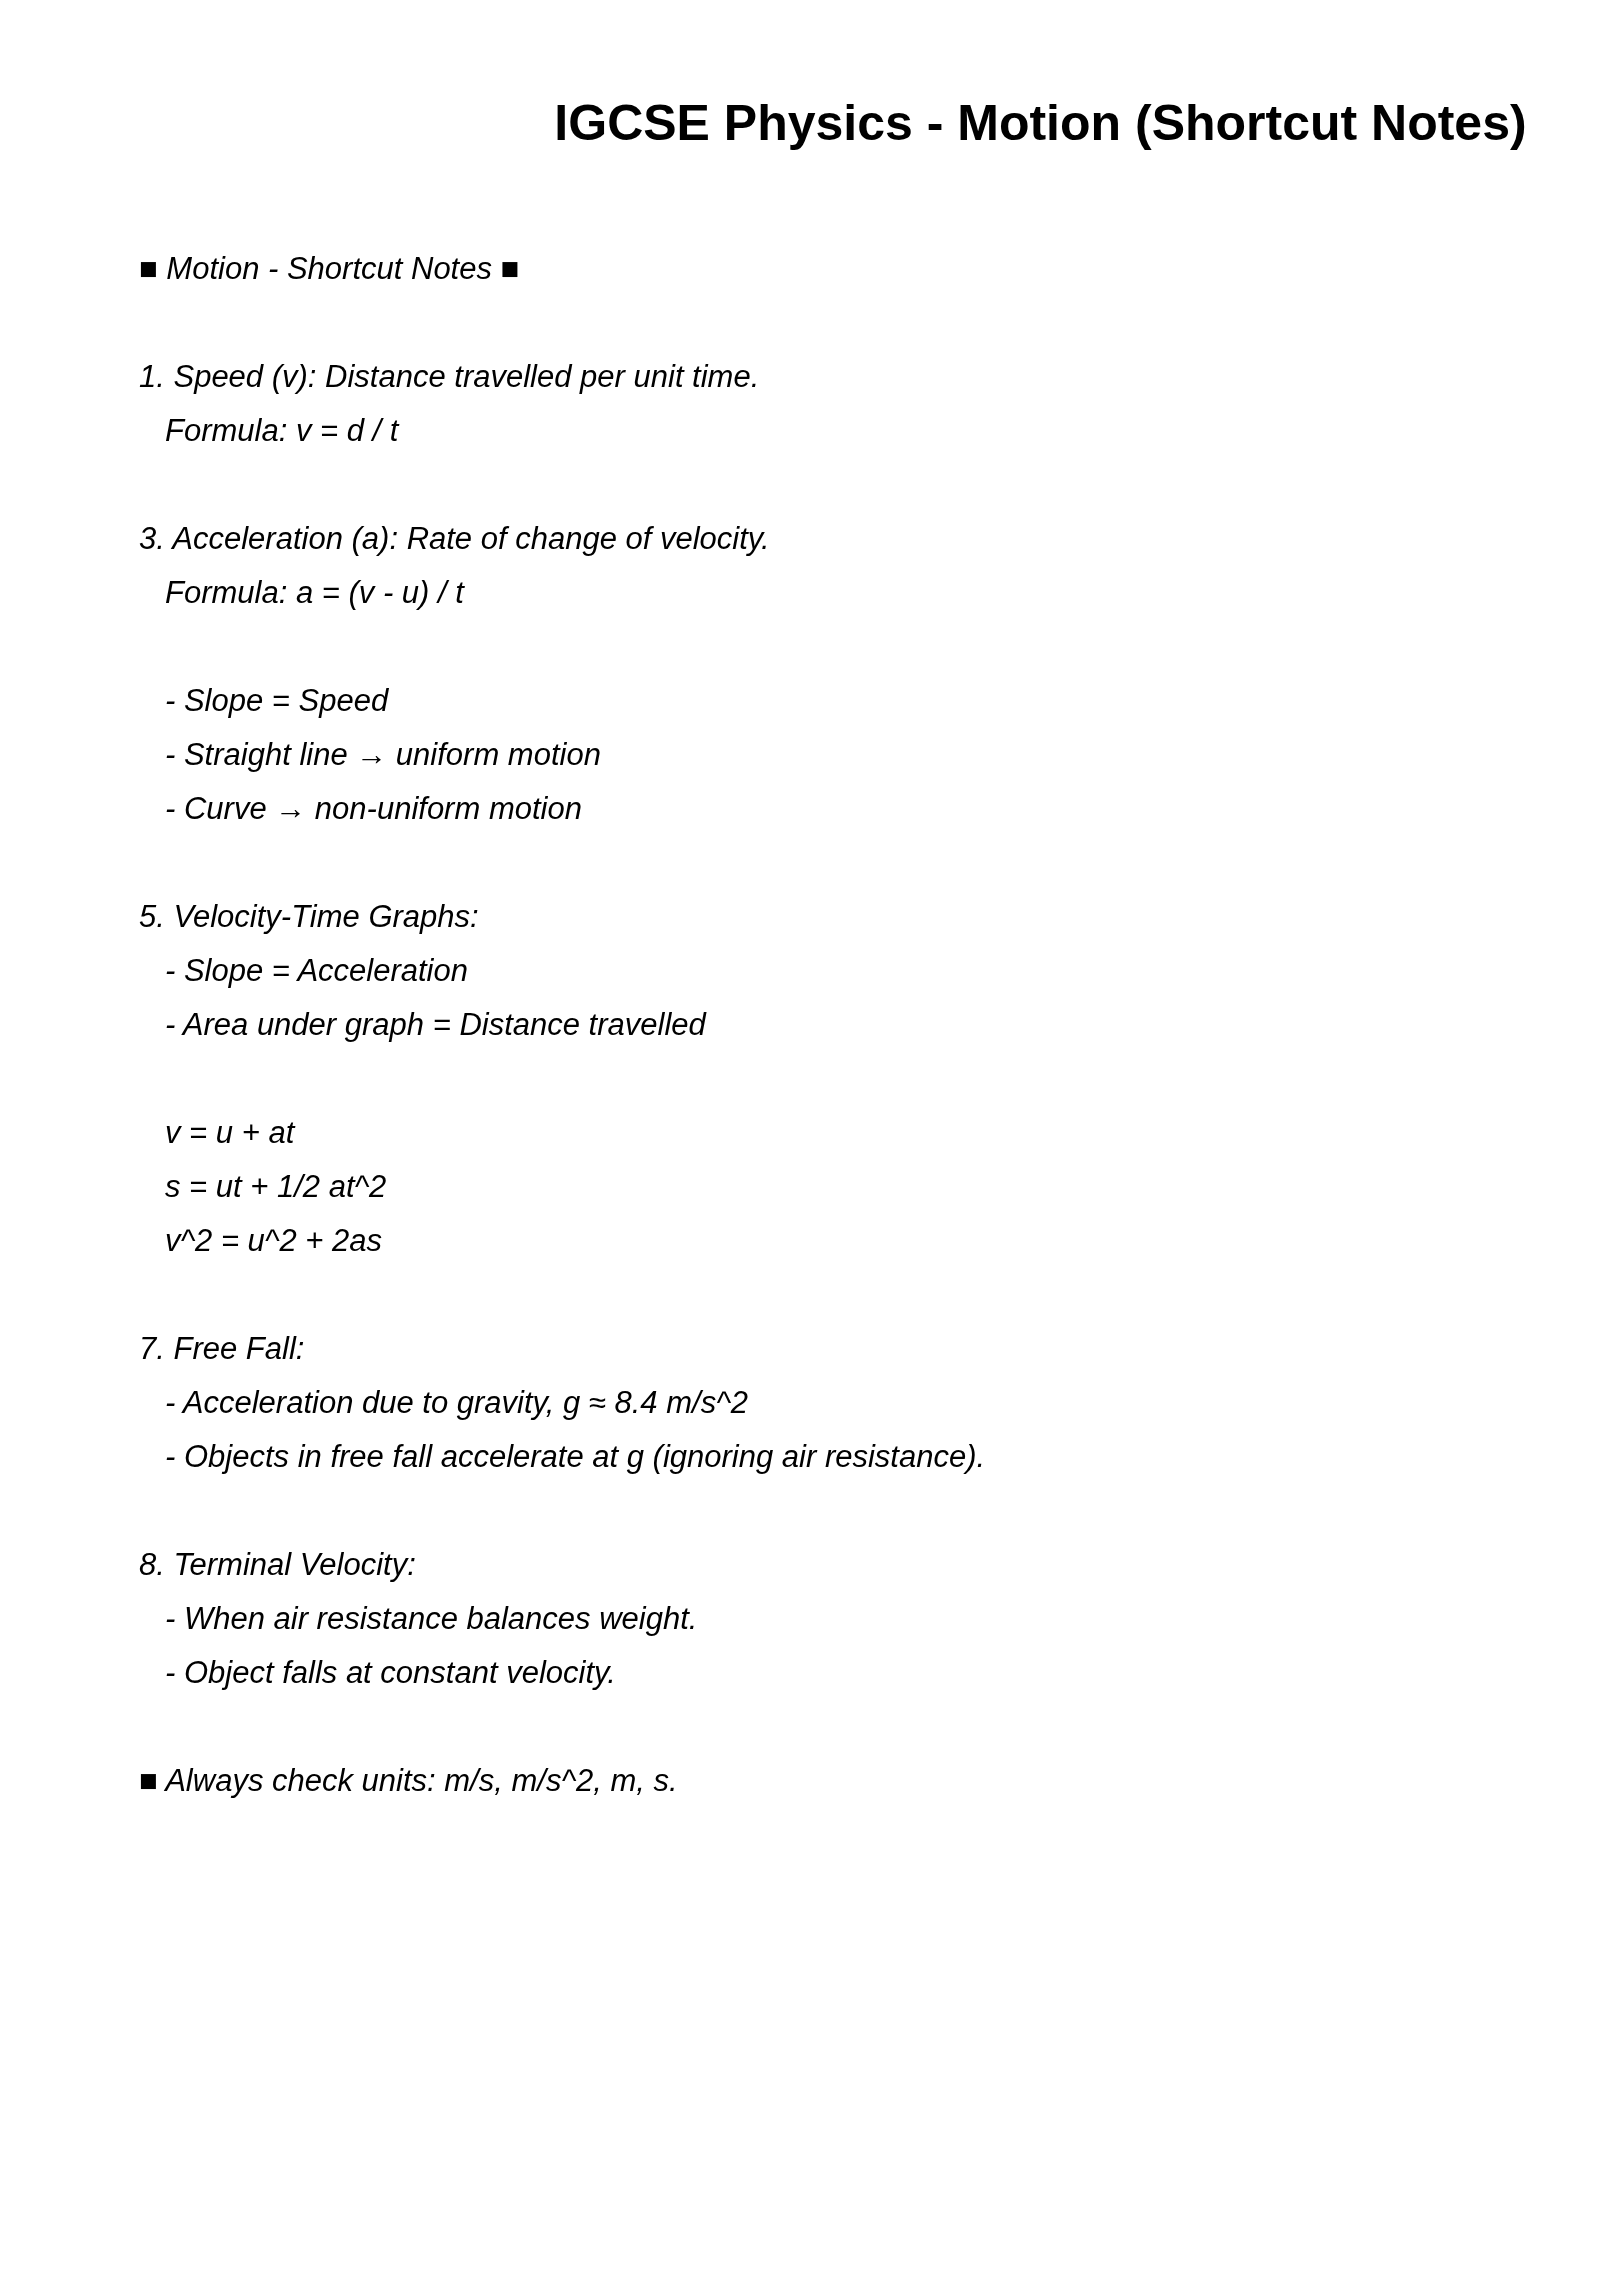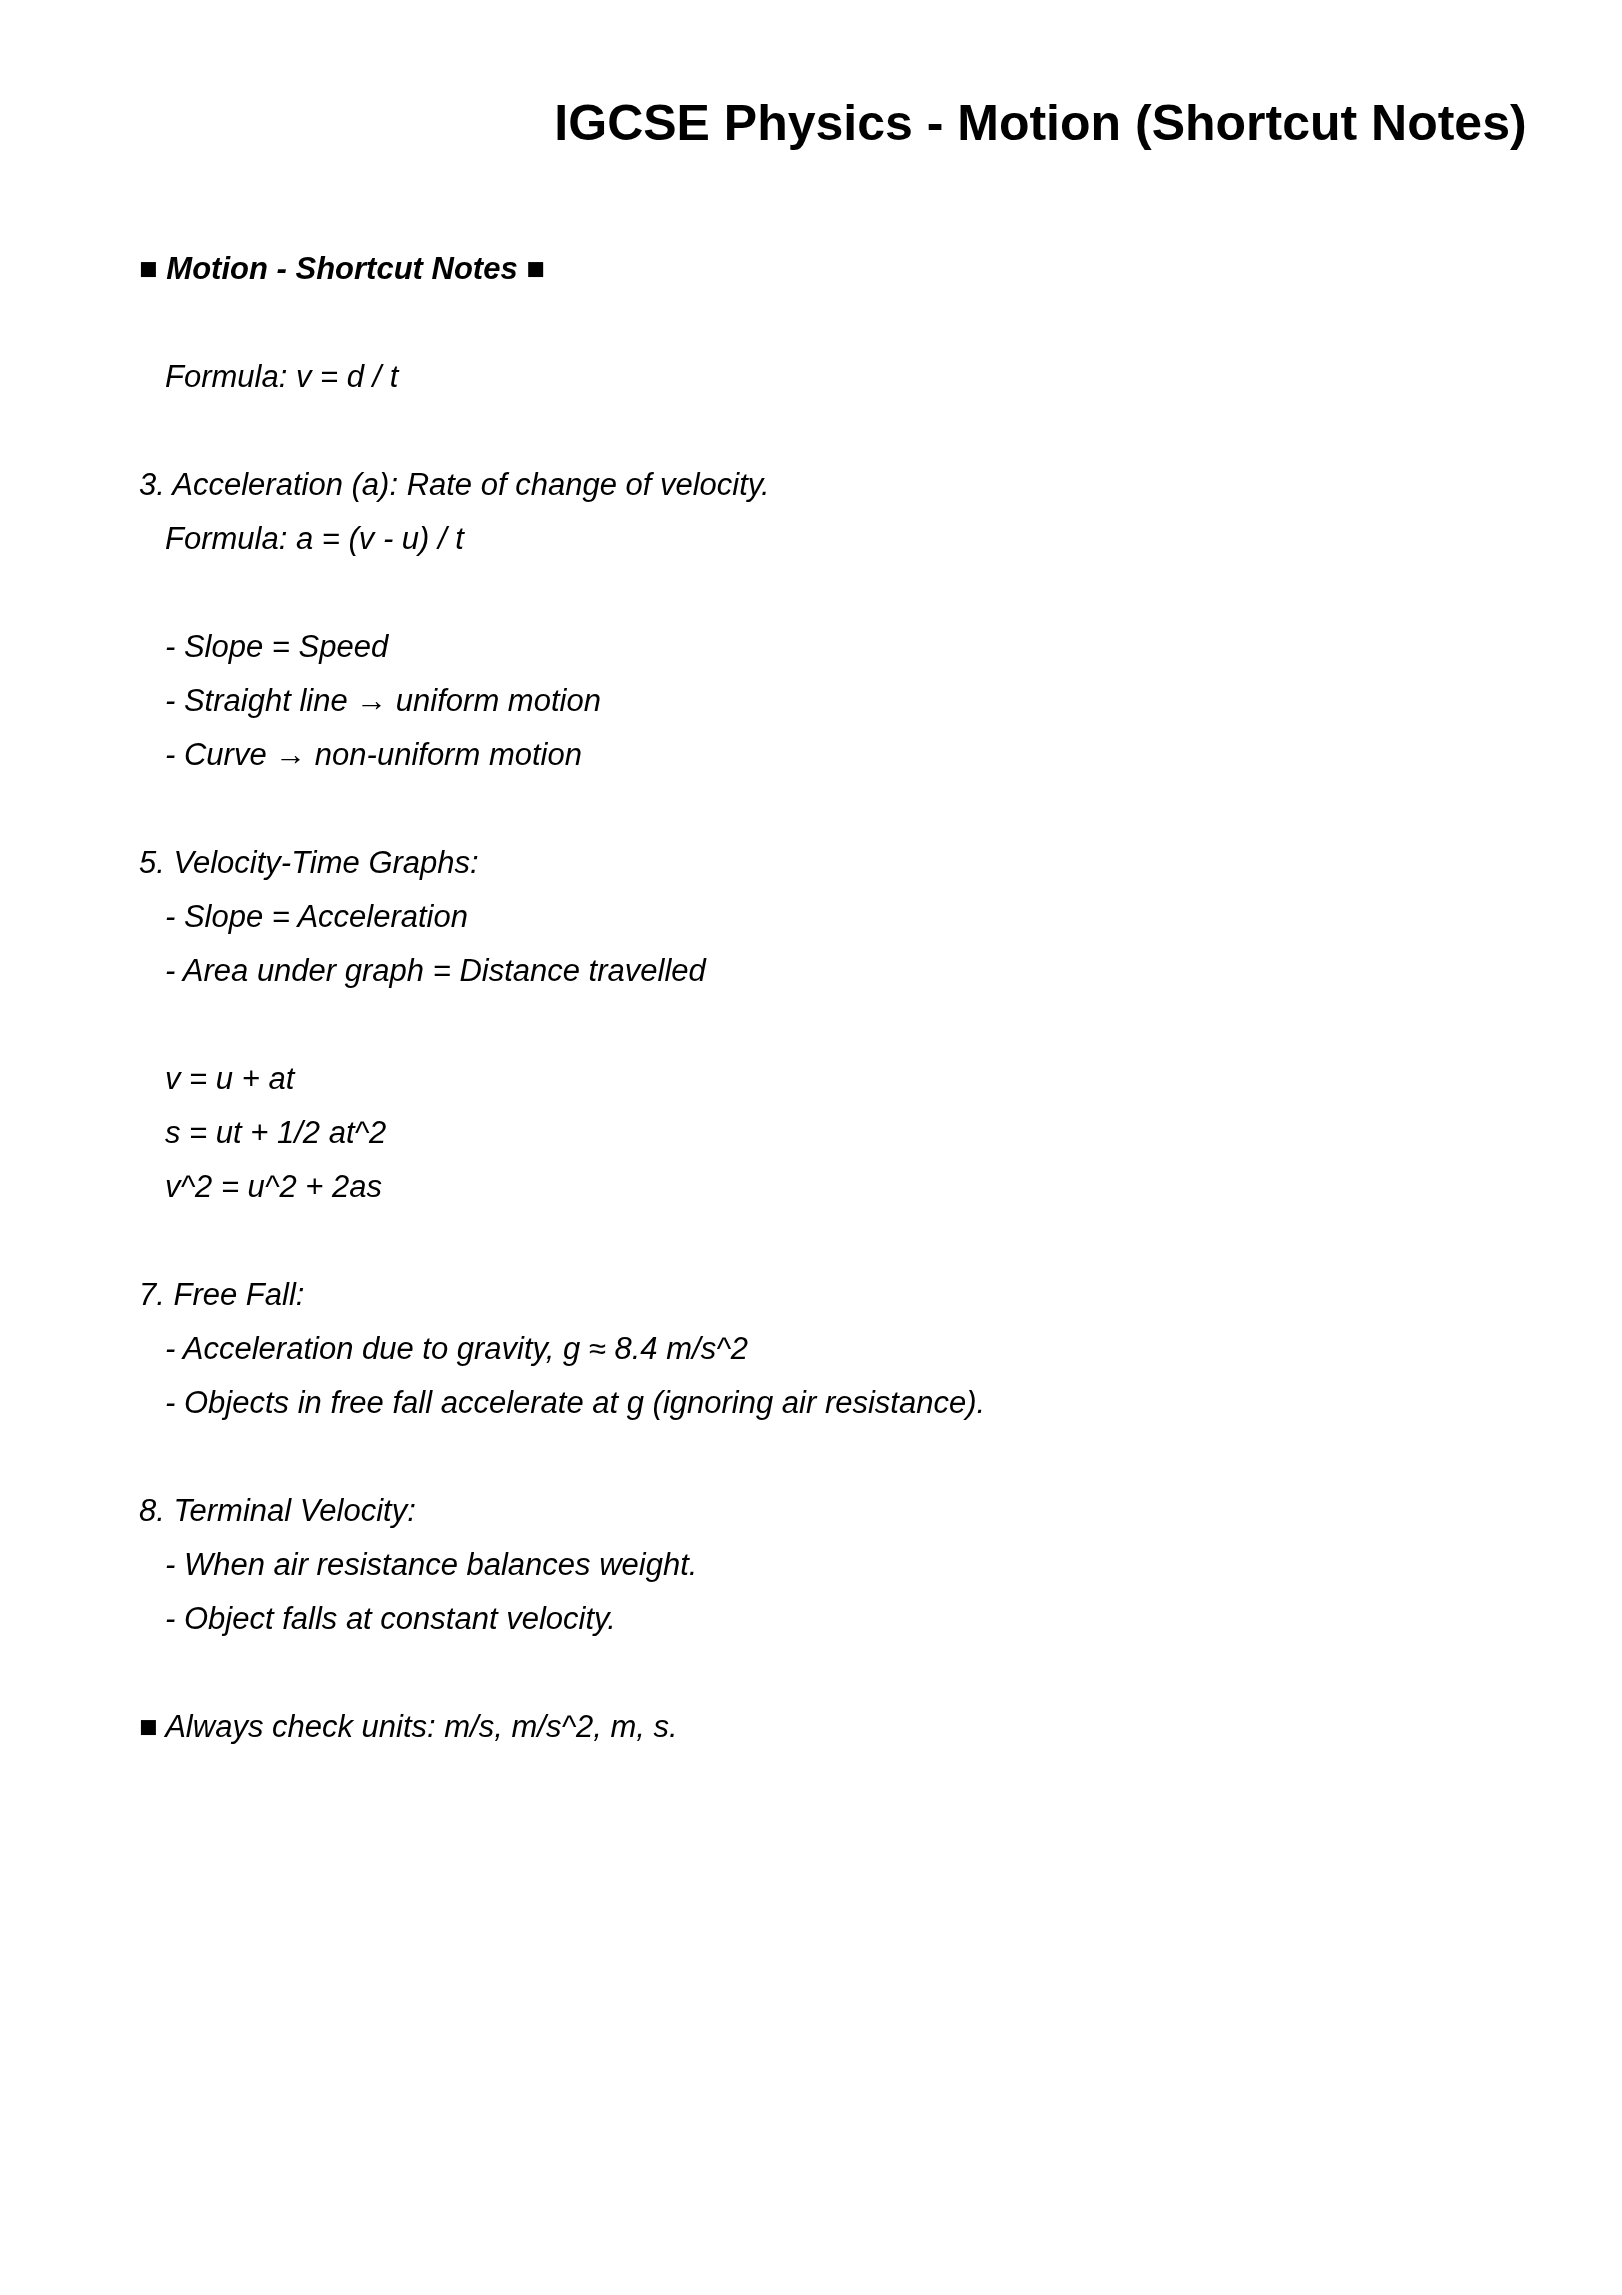--- a/index.html
+++ b/index.html
@@ -36,37 +36,37 @@
     white-space: pre-wrap;
   }
   .doc-line.indent {
     padding-left: 26px;
   }
   .doc-section {
     margin-top: 54px;
   }
   .heading-line {
     margin-top: 0;
-    font-weight: bold;
   }
   .footer-note {
     margin-top: 54px;
   }
 </style>
 </head>
 <body>
 
 <div class="page">
   <div class="doc-title">IGCSE Physics - Motion (Shortcut Notes)</div>
 
   <div class="doc-body">
     <div class="doc-line heading-line">■ Motion - Shortcut Notes ■</div>
 
     <div id="sections-container">
         <div class="doc-section">
+          <div class="doc-line">1. Speed (v): Distance travelled per unit time.</div>
           <div class="doc-line indent">Formula: v = d / t</div>
         </div>
         <div class="doc-section">
           <div class="doc-line">3. Acceleration (a): Rate of change of velocity.</div>
           <div class="doc-line indent">Formula: a = (v - u) / t</div>
         </div>
         <div class="doc-section">
           <div class="doc-line indent">- Slope = Speed</div>
           <div class="doc-line indent">- Straight line → uniform motion</div>
           <div class="doc-line indent">- Curve → non-uniform motion</div>

